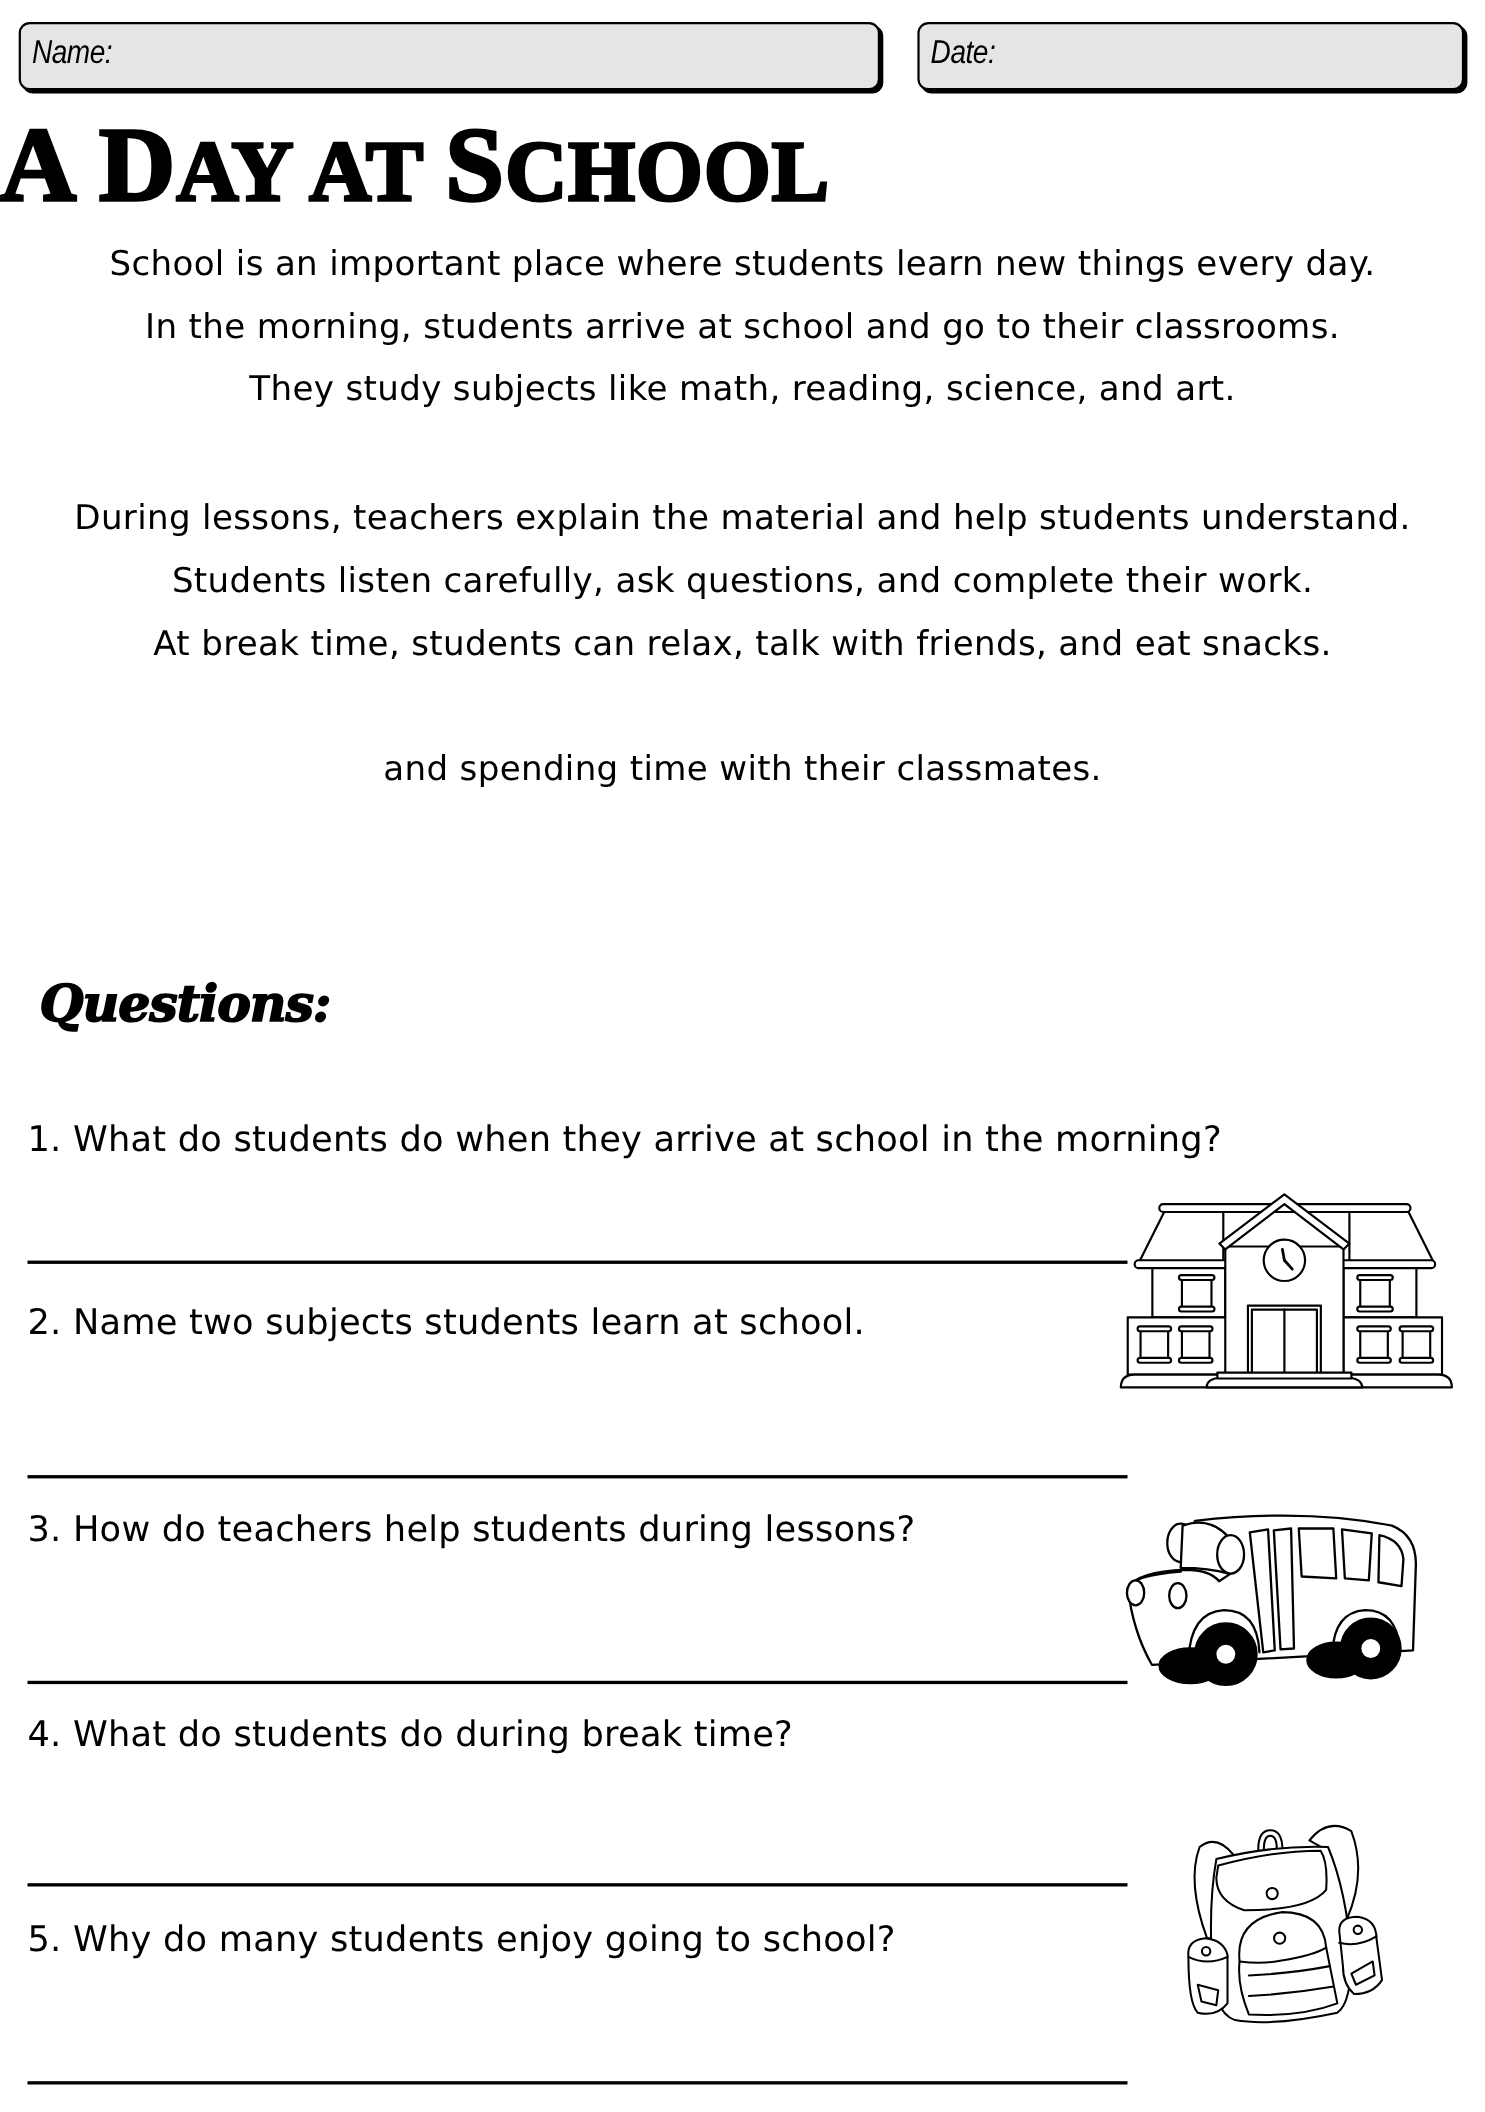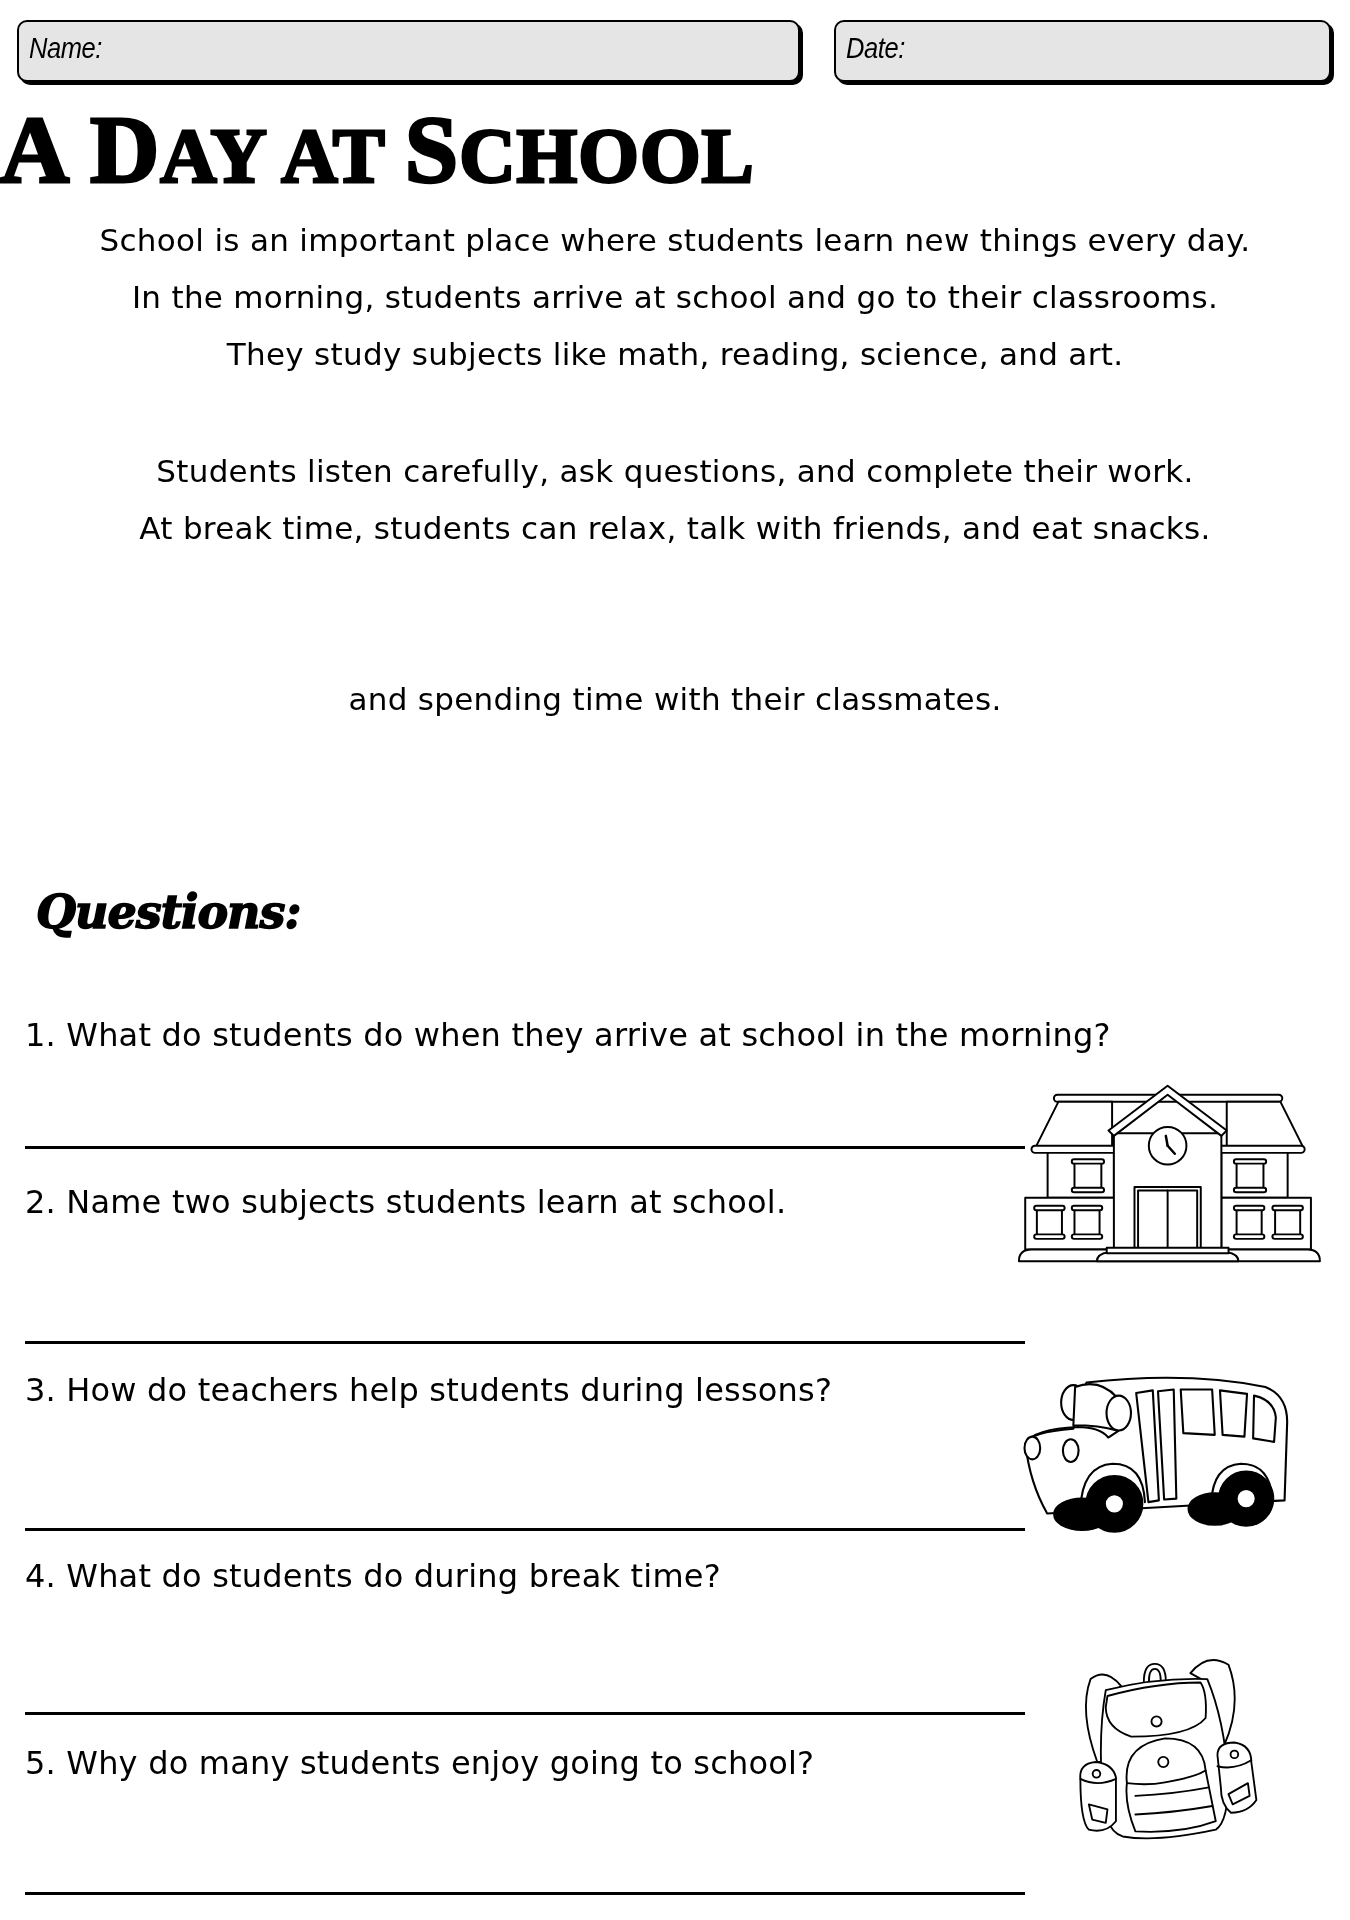--- a/index.html
+++ b/index.html
@@ -86,20 +86,21 @@
 </div>
 
 <div class="title"><span>A D</span><span class="small-caps">AY AT </span><span>S</span><span class="small-caps">CHOOL</span></div>
 
 <div id="para-1" class="passage">
   <span class="line">School is an important place where students learn new things every day.</span>
   <span class="line">In the morning, students arrive at school and go to their classrooms.</span>
   <span class="line">They study subjects like math, reading, science, and art.</span>
 </div>
 <div id="para-2" class="passage">
+  <span class="line">During lessons, teachers explain the material and help students understand.</span>
   <span class="line">Students listen carefully, ask questions, and complete their work.</span>
   <span class="line">At break time, students can relax, talk with friends, and eat snacks.</span>
 </div>
 <div id="para-3" class="passage">
   <span class="line">and spending time with their classmates.</span>
 </div>
 
 <div class="questions-heading">Questions:</div>
 
 <div id="q1" class="question">1. What do students do when they arrive at school in the morning?</div>

